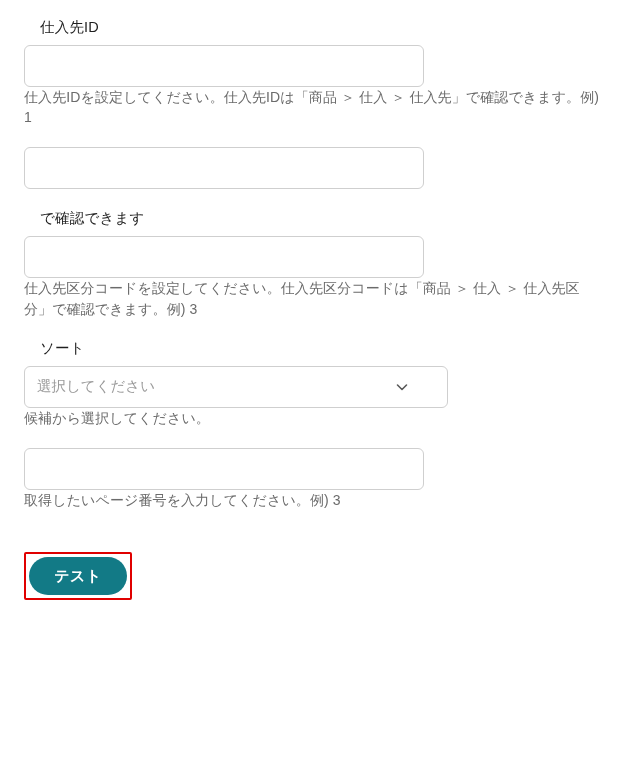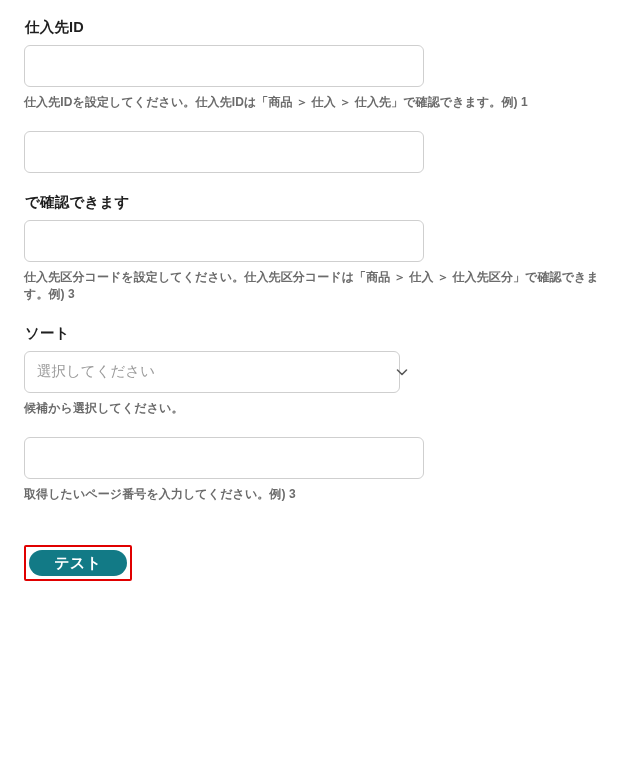--- a/index.html
+++ b/index.html
@@ -17,24 +17,24 @@
   .form-wrap {
     padding: 18px 24px 0 24px;
     box-sizing: border-box;
     width: 629px;
   }
   .field {
     margin-bottom: 20px;
   }
   .field-label {
     font-size: 14.5px;
-    font-weight: bold;
+    font-weight: normal;
     color: #1f1f1f;
     letter-spacing: 0.2px;
-    margin: 0 0 8px 1px;
+    margin: 0 0 8px 16px;
     line-height: 1.3;
   }
   .text-input {
     display: block;
     box-sizing: border-box;
     width: 400px;
     height: 42px;
     border: 1px solid #cfcfcf;
     border-radius: 6px;
     background: #ffffff;
@@ -47,63 +47,61 @@
   .text-input::placeholder {
     color: #9b9b9b;
   }
   .select-wrap {
     position: relative;
     width: 400px;
     height: 42px;
   }
   .select-box {
     box-sizing: border-box;
-    width: 376px;
+    width: 424px;
     height: 42px;
     border: 1px solid #cfcfcf;
     border-radius: 6px;
     background: #ffffff;
     display: flex;
     align-items: center;
     padding: 16px 12px;
     font-size: 14.5px;
     color: #9b9b9b;
   }
   .chevron {
     position: absolute;
     right: 14px;
     top: 50%;
     transform: translateY(-50%);
     pointer-events: none;
     line-height: 0;
   }
   .help-text {
-    font-size: 12px;
+    font-size: 14px;
     color: #6b6b6b;
-    margin-top: 7px;
     line-height: 1.45;
     letter-spacing: 0.1px;
-    font-weight: bold;
   }
   .button-row {
     padding: 22px 24px 0 24px;
     box-sizing: border-box;
   }
   .btn-highlight {
     display: inline-block;
     border: 2px solid #e00000;
     padding: 3px;
     border-radius: 2px;
   }
   .test-button {
     display: inline-flex;
     align-items: center;
     justify-content: center;
     min-width: 98px;
-    height: 26px;
+    height: 38px;
     padding: 0 20px;
     background: #127a86;
     color: #ffffff;
     border: none;
     border-radius: 19px;
     font-family: "Liberation Sans", sans-serif;
     font-size: 15px;
     font-weight: bold;
     letter-spacing: 0.5px;
     cursor: pointer;

